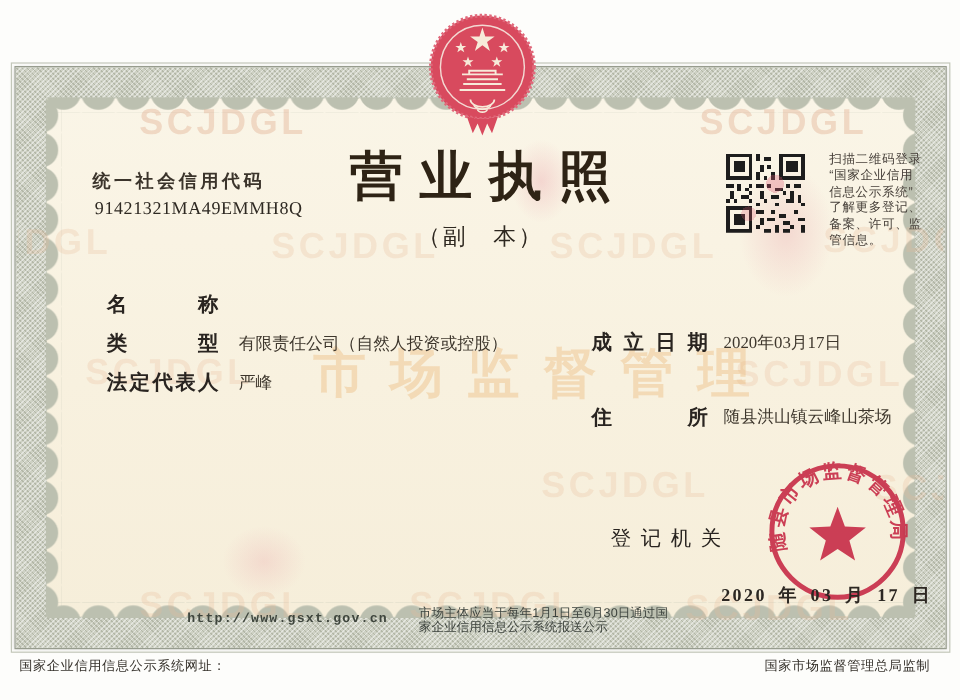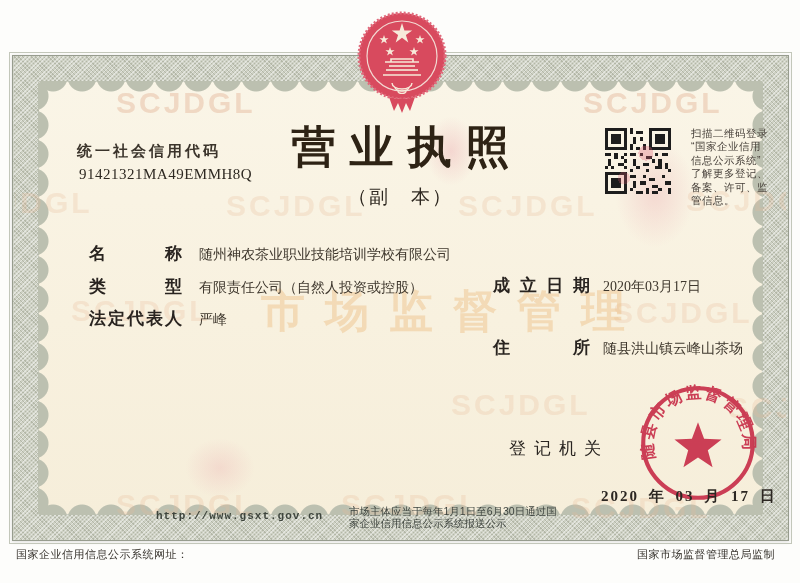--- a/index.html
+++ b/index.html
@@ -207,21 +207,20 @@
       <span>扫描二维码登录</span>
       <span>“国家企业信用</span>
       <span>信息公示系统”</span>
       <span>了解更多登记、</span>
       <span>备案、许可、监</span>
       <span>管信息。</span>
     </div>
 
     <div class="row l" style="top:188px">
       <span class="flabel">名称</span>
-      <span class="fvalue">随州神农茶业职业技能培训学校有限公司</span>
     </div>
     <div class="row l" style="top:221px">
       <span class="flabel">类型</span>
       <span class="fvalue">有限责任公司（自然人投资或控股）</span>
     </div>
     <div class="row l" style="top:253px">
       <span class="flabel">法定代表人</span>
       <span class="fvalue">严峰</span>
     </div>
 

